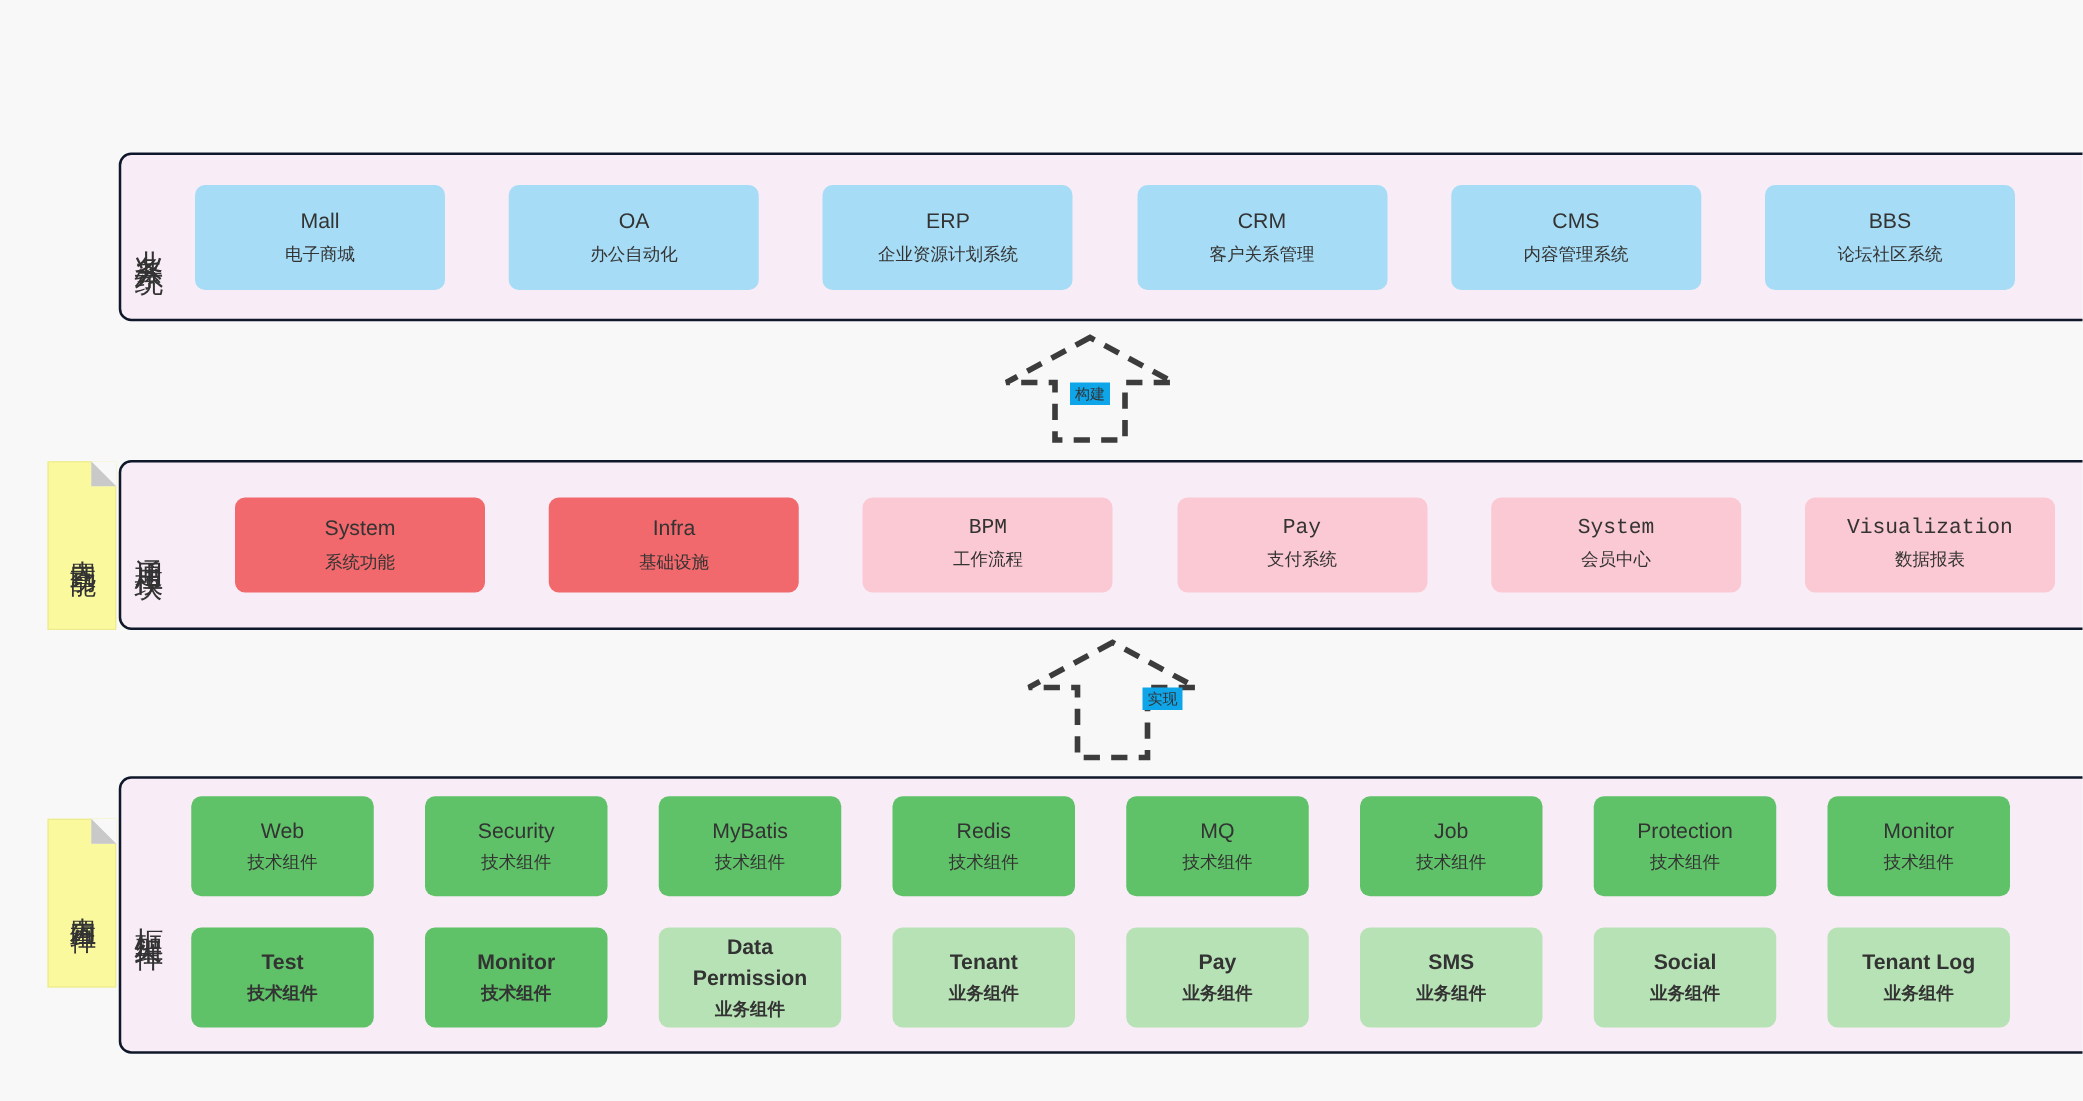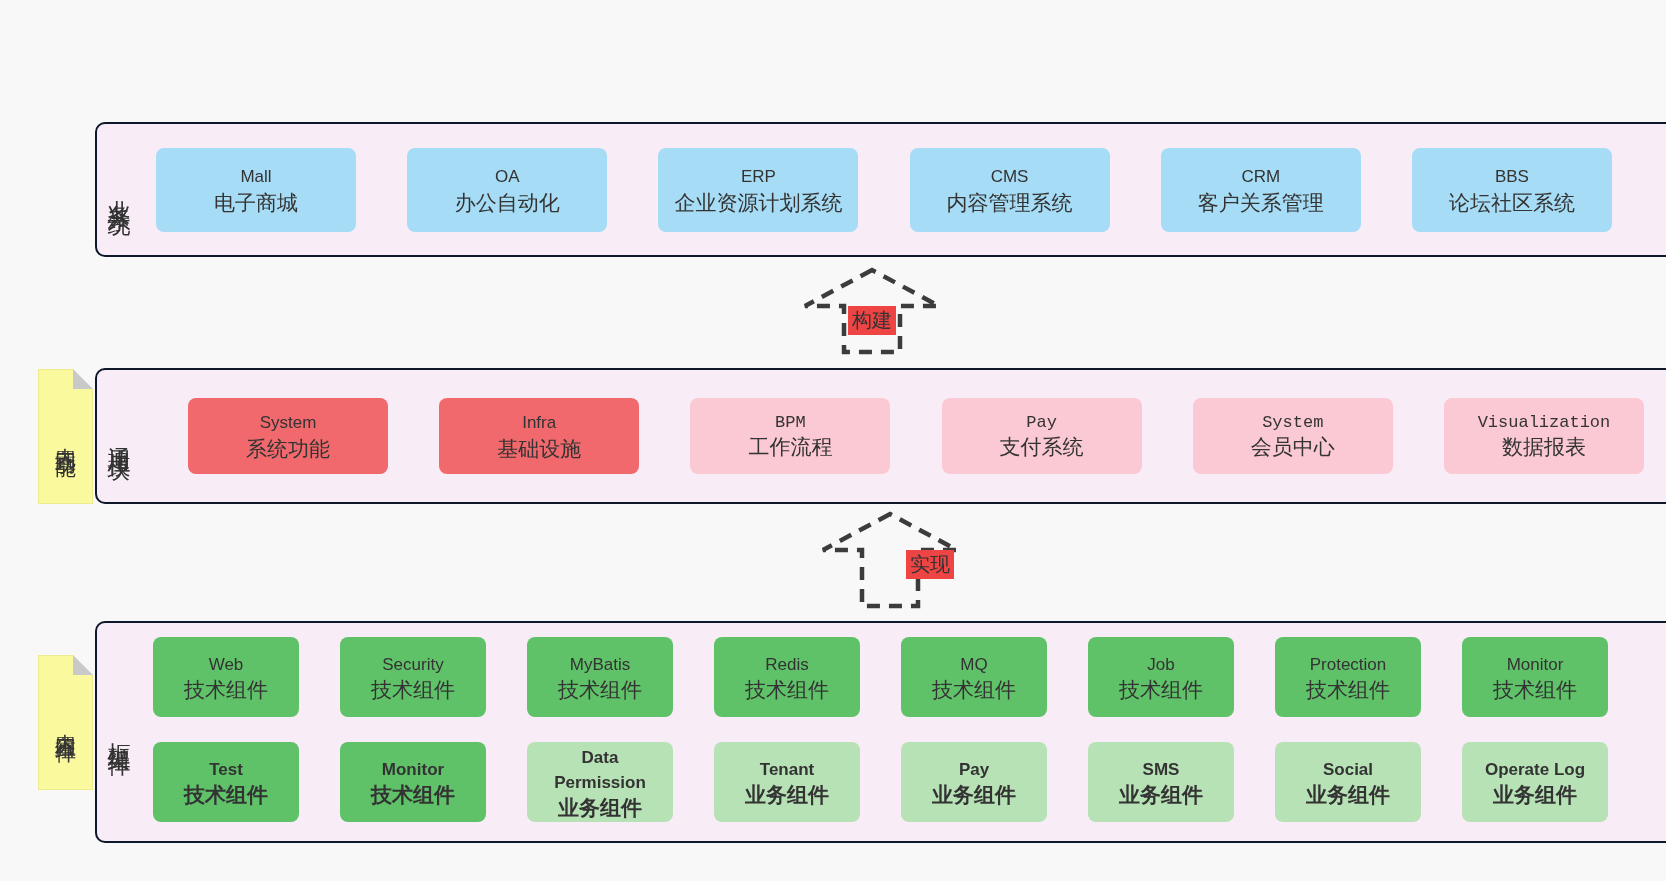--- a/index.html
+++ b/index.html
@@ -32,21 +32,21 @@
   #panel-modules .row{top:28px;height:76px;margin-left:32px;}
   #panel-framework .row.r1{top:14px;height:80px;}
   #panel-framework .row.r2{top:119px;height:80px;width:1455px;left:56px;font-weight:bold;}
   #panel-framework .row.r1{width:1455px;left:56px;}
   .box{
     box-sizing:border-box;border-radius:8px;
     display:flex;flex-direction:column;justify-content:center;align-items:center;
     text-align:center;line-height:26px;padding:2px 4px;
   }
   .box .t1{display:block;font-size:17px;}
-  .box .t2{display:block;font-size:21px;}
+  .box .t2{display:block;font-size:14px;}
   .w200{width:200px;}
   .w146{width:146px;line-height:25px;}
   .v-blue{background:#a6dcf5;}
   .v-red{background:#f1696c;}
   .v-pink{background:#fbc9d3;font-family:Liberation Mono, monospace;}
   .v-green{background:#5fc168;}
   .v-lgreen{background:#b7e2b5;}
   .wrap-title .t1{max-width:92px;}
   
   .sticky{
@@ -62,21 +62,21 @@
   }
   #sticky-modules{top:369px;}
   #sticky-framework{top:655px;}
   
   #arrow-overlay{position:absolute;left:0;top:0;width:1666px;height:881px;pointer-events:none;}
   #arrow-overlay polygon{
     fill:none;stroke:#3c3c3c;stroke-width:4.5;stroke-dasharray:13 9;
   }
   .arrow-label{
     position:absolute;transform:translateX(-50%);
-    background:#ef4444;padding:1px 4px;font-size:20px;line-height:1.35;color:#333;z-index:4;
+    background:#0ea5e9;padding:1px 4px;font-size:12px;line-height:1.35;color:#333;z-index:4;
   }
   #arrow-label-build{left:872px;top:306px;}
   #arrow-label-impl{left:890px;top:550px;margin-left:40px;}
 </style>
 </head>
 <body>
 
 <div class="panel" id="panel-business">
   <div class="vlabel">业务系统</div>
   <div class="row">
@@ -86,26 +86,26 @@
     </div>
     <div class="box w200 v-blue">
       <span class="t1">OA</span>
       <span class="t2">办公自动化</span>
     </div>
     <div class="box w200 v-blue">
       <span class="t1">ERP</span>
       <span class="t2">企业资源计划系统</span>
     </div>
     <div class="box w200 v-blue">
+      <span class="t1">CRM</span>
+      <span class="t2">客户关系管理</span>
+    </div>
+    <div class="box w200 v-blue">
       <span class="t1">CMS</span>
       <span class="t2">内容管理系统</span>
-    </div>
-    <div class="box w200 v-blue">
-      <span class="t1">CRM</span>
-      <span class="t2">客户关系管理</span>
     </div>
     <div class="box w200 v-blue">
       <span class="t1">BBS</span>
       <span class="t2">论坛社区系统</span>
     </div>
   </div>
 </div>
 
 <div class="panel" id="panel-modules">
   <div class="vlabel">通用模块</div>
@@ -196,21 +196,21 @@
     </div>
     <div class="box w146 v-lgreen">
       <span class="t1">SMS</span>
       <span class="t2">业务组件</span>
     </div>
     <div class="box w146 v-lgreen">
       <span class="t1">Social</span>
       <span class="t2">业务组件</span>
     </div>
     <div class="box w146 v-lgreen">
-      <span class="t1">Operate Log</span>
+      <span class="t1">Tenant Log</span>
       <span class="t2">业务组件</span>
     </div>
   </div>
 </div>
 
 <div class="sticky" id="sticky-modules">内置功能</div>
 <div class="sticky" id="sticky-framework">内置组件</div>
 
 <svg id="arrow-overlay" viewBox="0 0 1666 881" xmlns="http://www.w3.org/2000/svg">
   <polygon points="872,270 805,306 844,306 844,352 900,352 900,306 939,306"></polygon>

